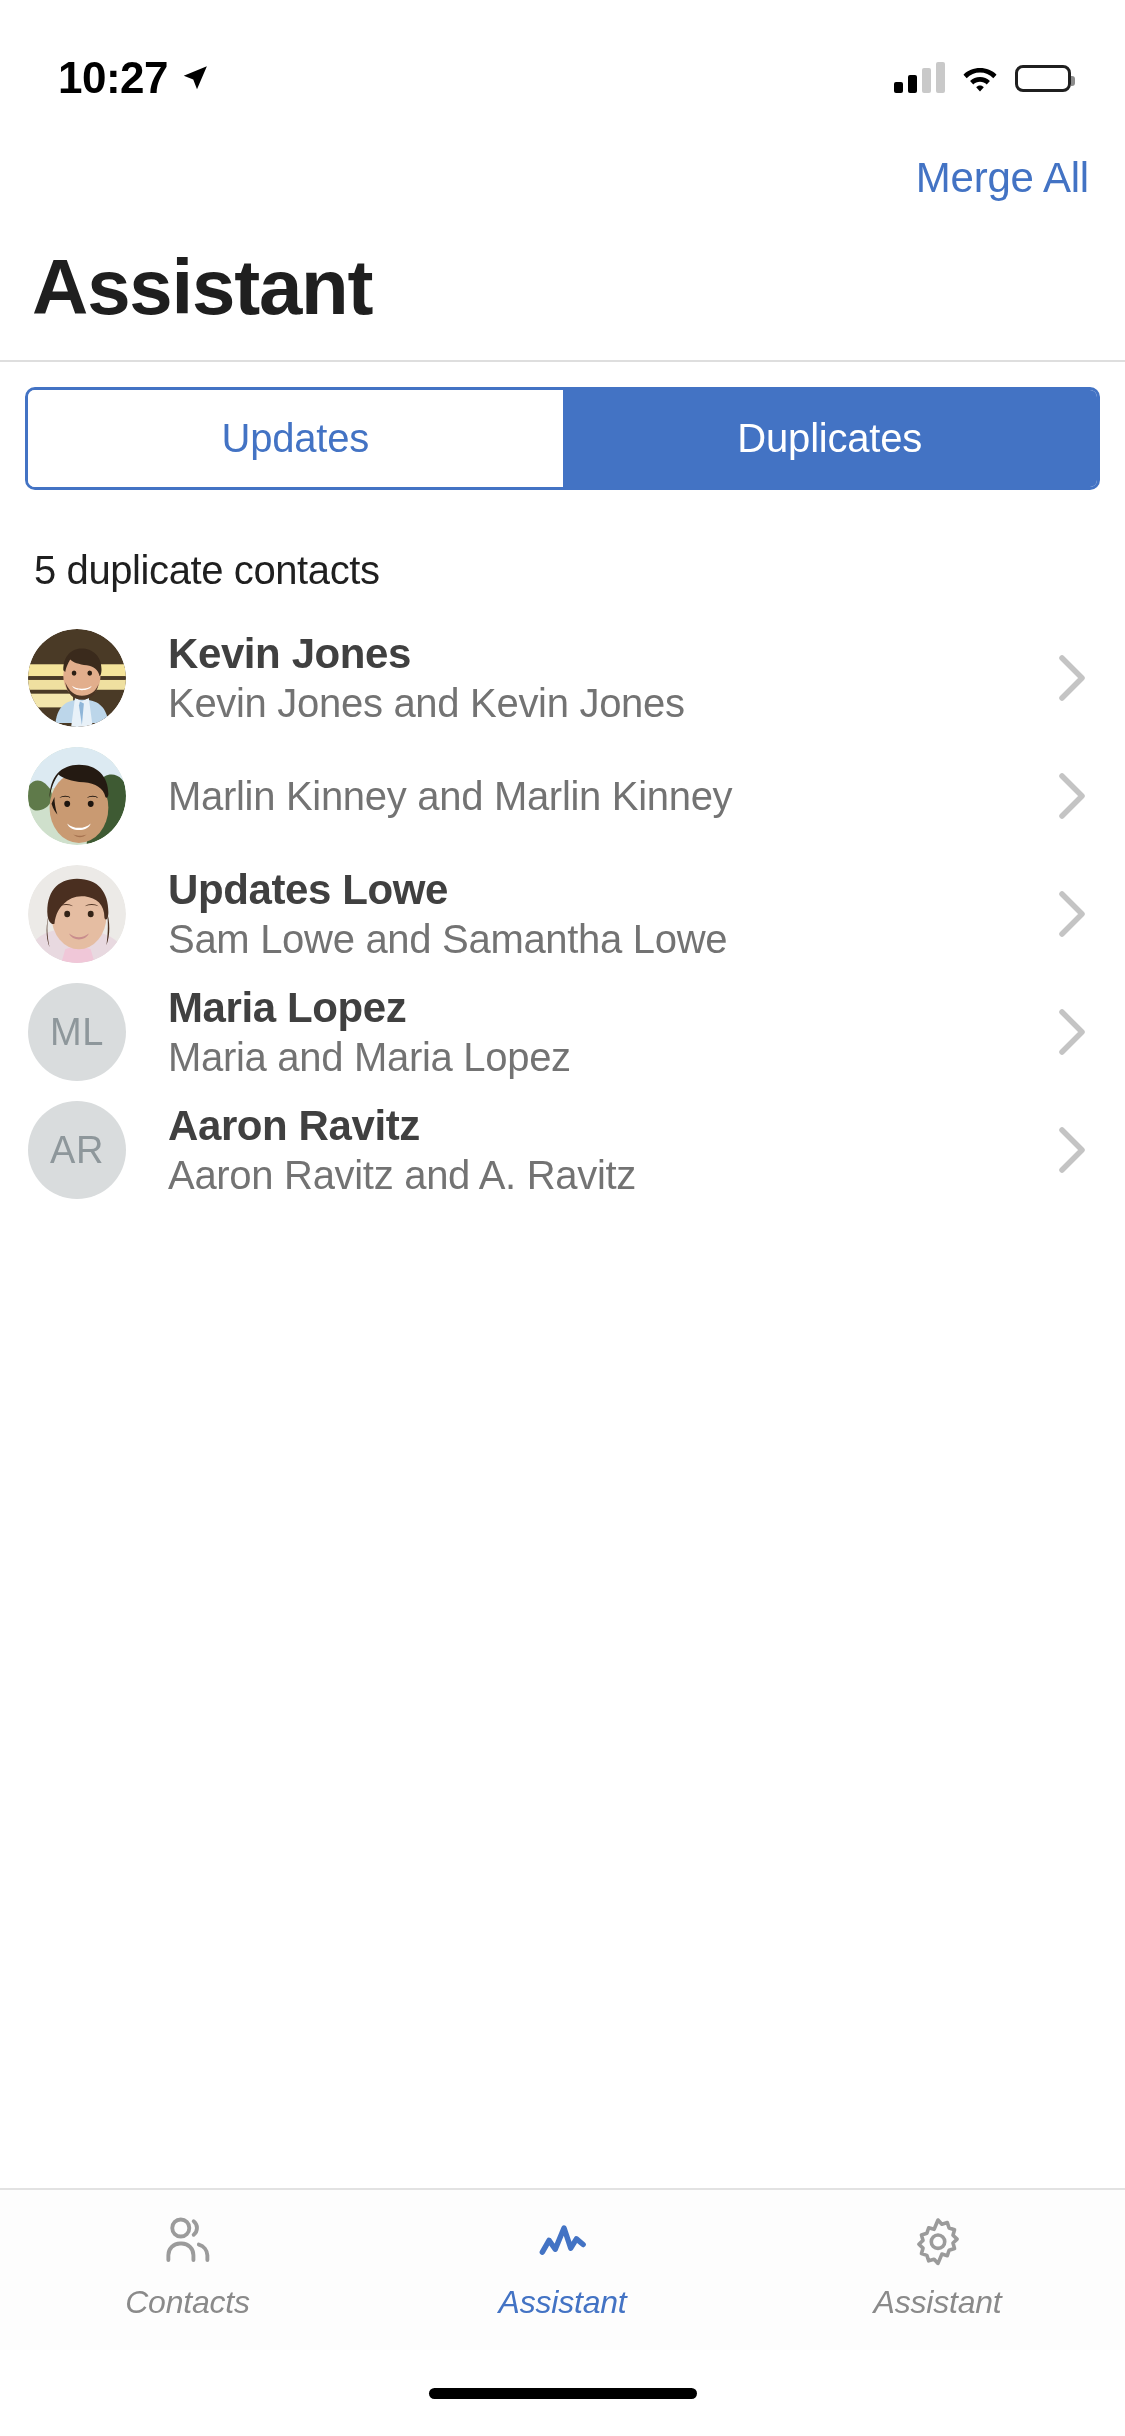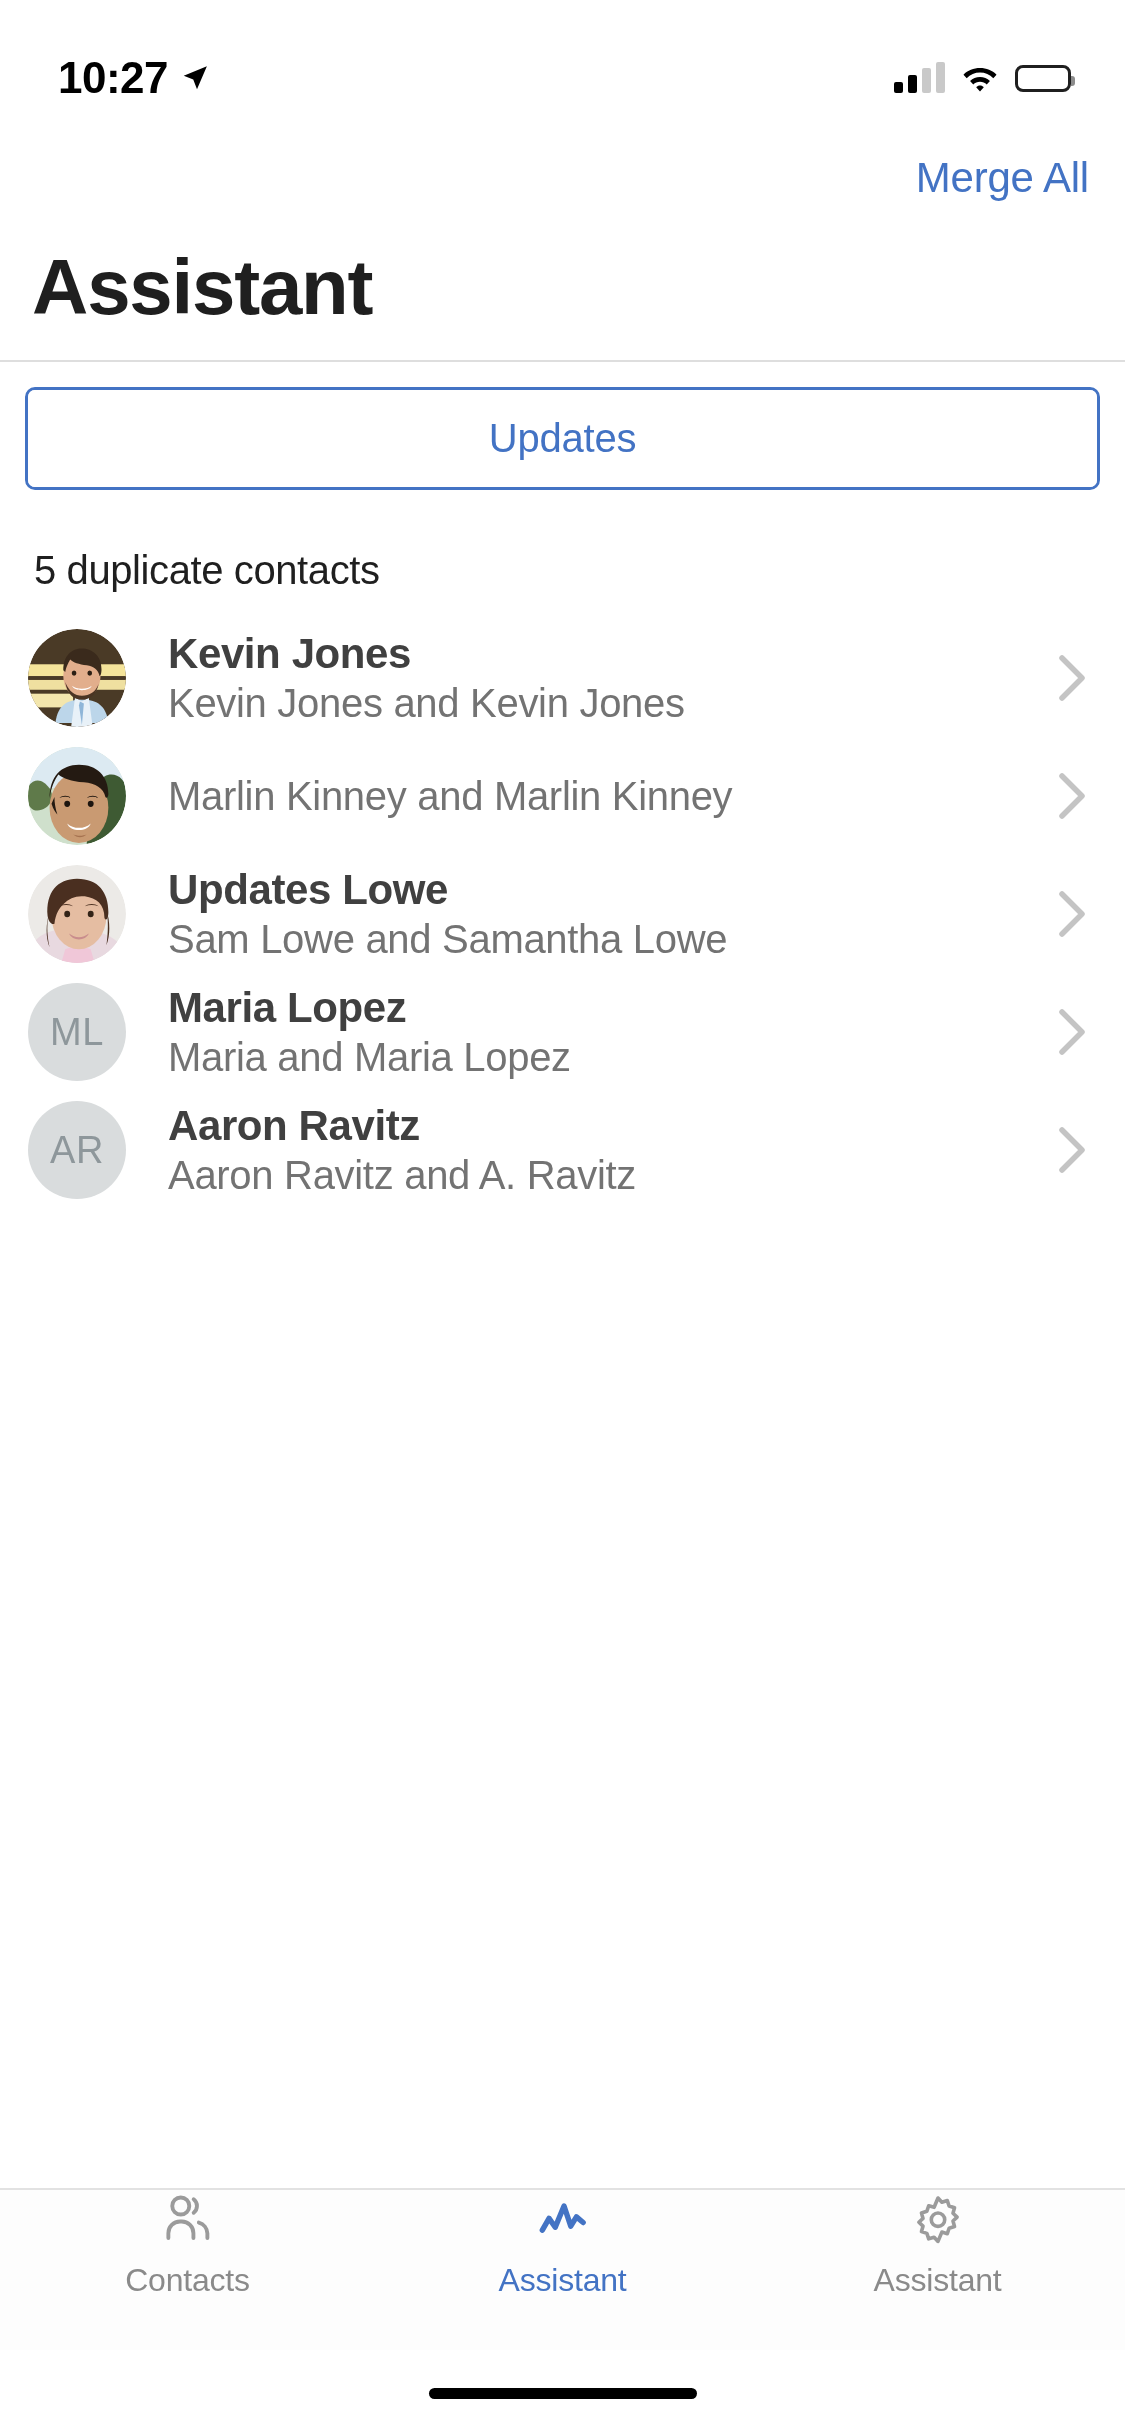--- a/index.html
+++ b/index.html
@@ -198,21 +198,23 @@
     width: 34px; height: 50px;
     display: block;
   }
 
   
   .tabbar-divider { height: 2px; background: #e2e2e2; flex: 0 0 2px; }
   .tabbar {
     flex: 0 0 160px;
     display: flex;
     align-items: flex-start;
+    padding-top: 22px;
     background: #fdfdfd;
+    font-style: italic;
   }
   .tab {
     flex: 1 1 33.333%;
     display: flex;
     flex-direction: column;
     align-items: center;
     gap: 10px;
     cursor: pointer;
   }
   .tab svg { display: block; }
@@ -270,20 +272,21 @@
     <button class="merge-all">Merge All</button>
   </div>
 
   <div class="page-title">Assistant</div>
 
   <div class="nav-divider"></div>
 
   <div class="segmented-wrap">
     <div class="segmented">
       <div class="seg">Updates</div>
+      <div class="seg active">Duplicates</div>
     </div>
   </div>
 
   <div class="list-area">
     <div class="list-header">5 duplicate contacts</div>
 
     <div class="contact-row">
       <div class="avatar">
         <svg viewBox="0 0 100 100" preserveAspectRatio="xMidYMid slice">
           <defs>

